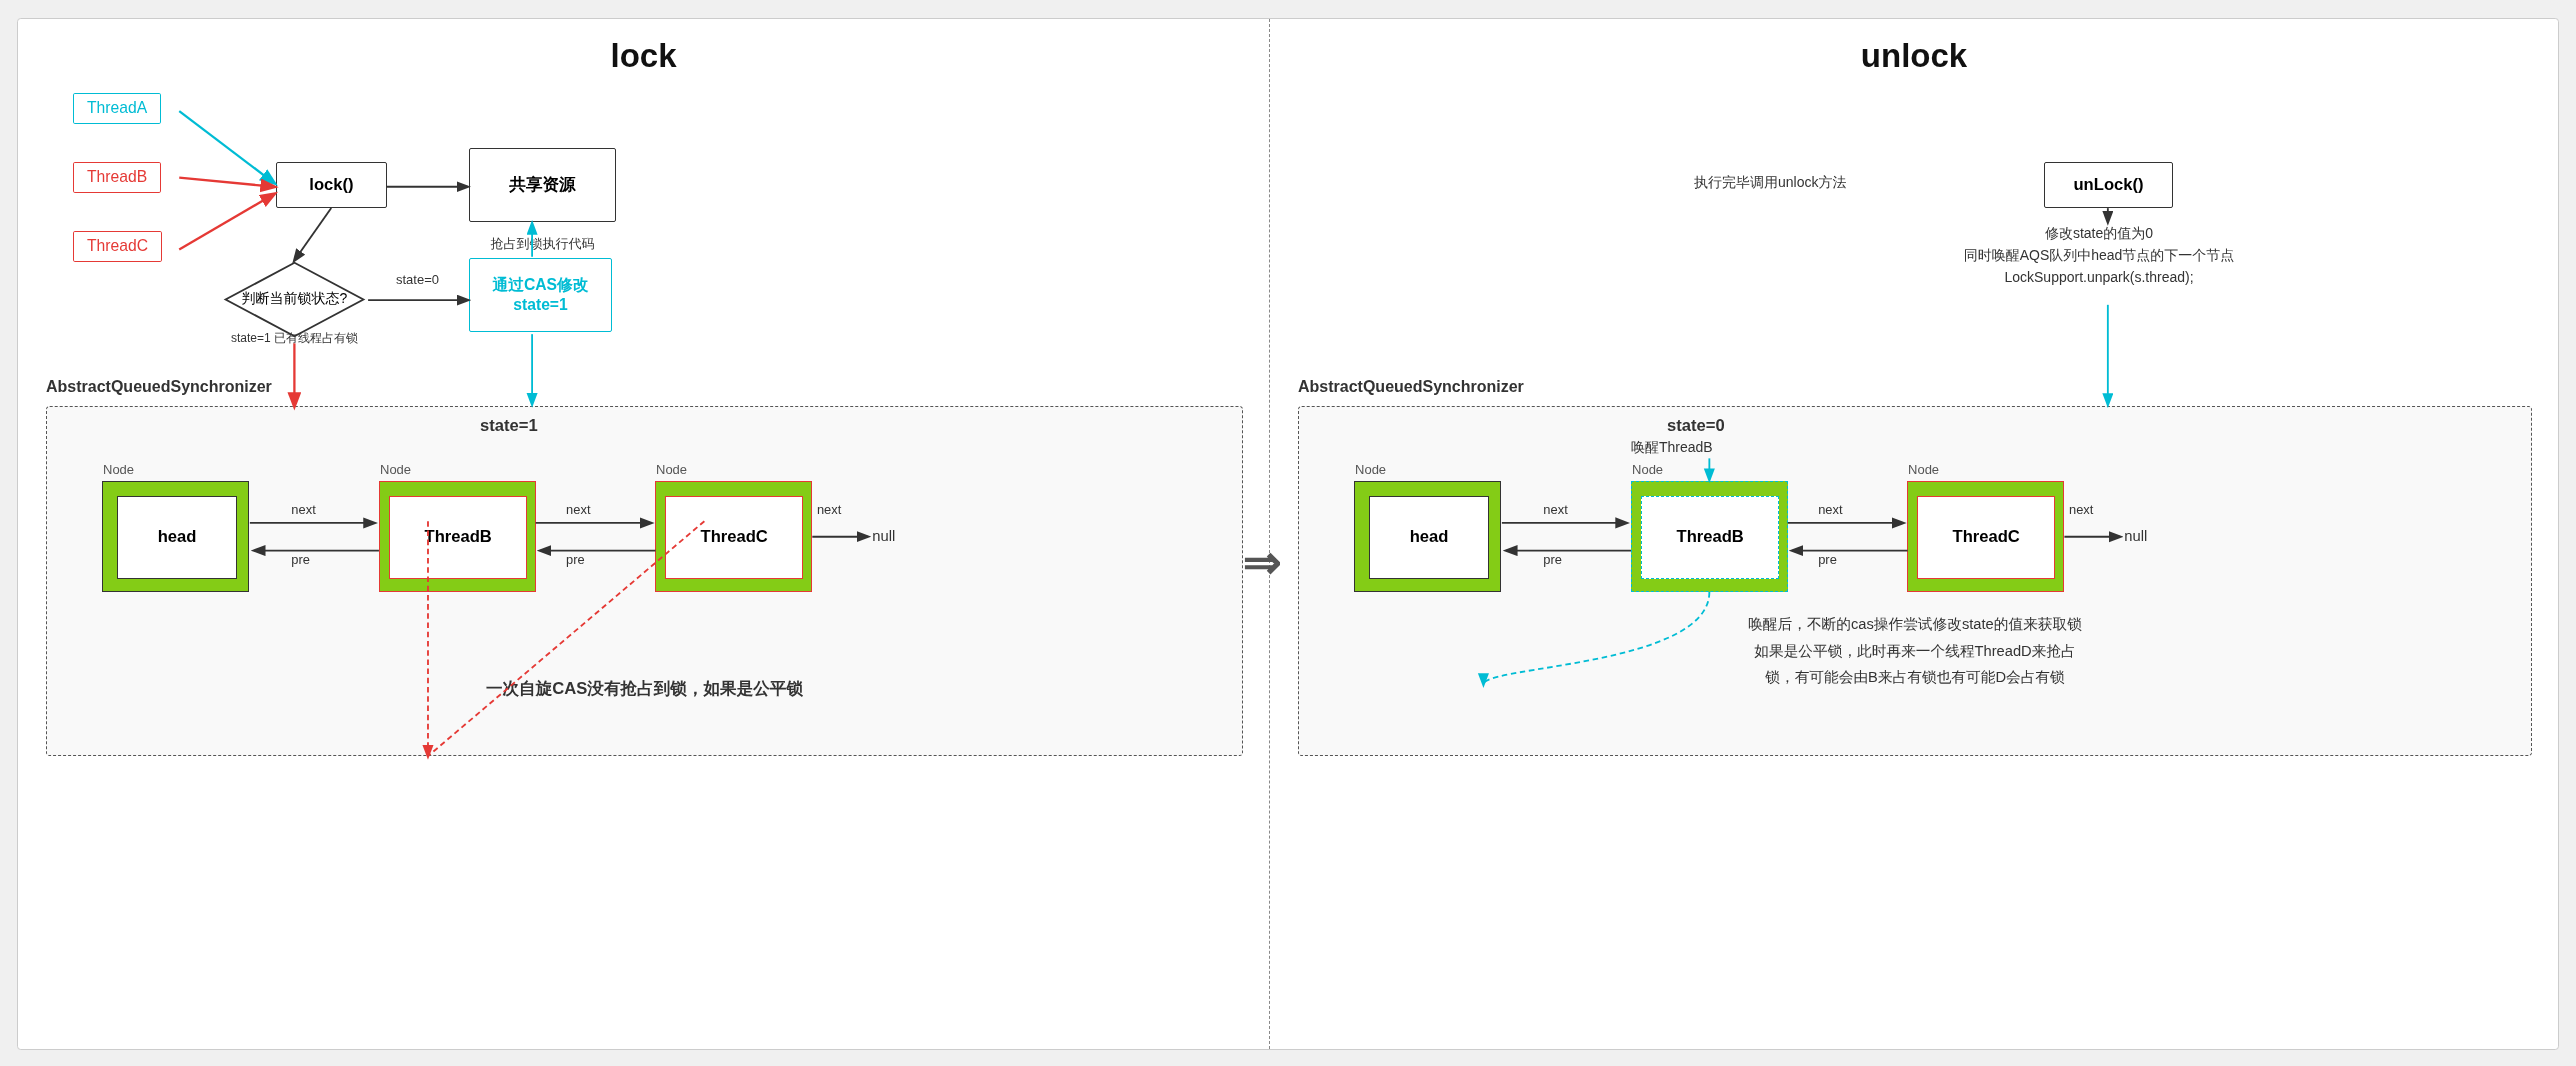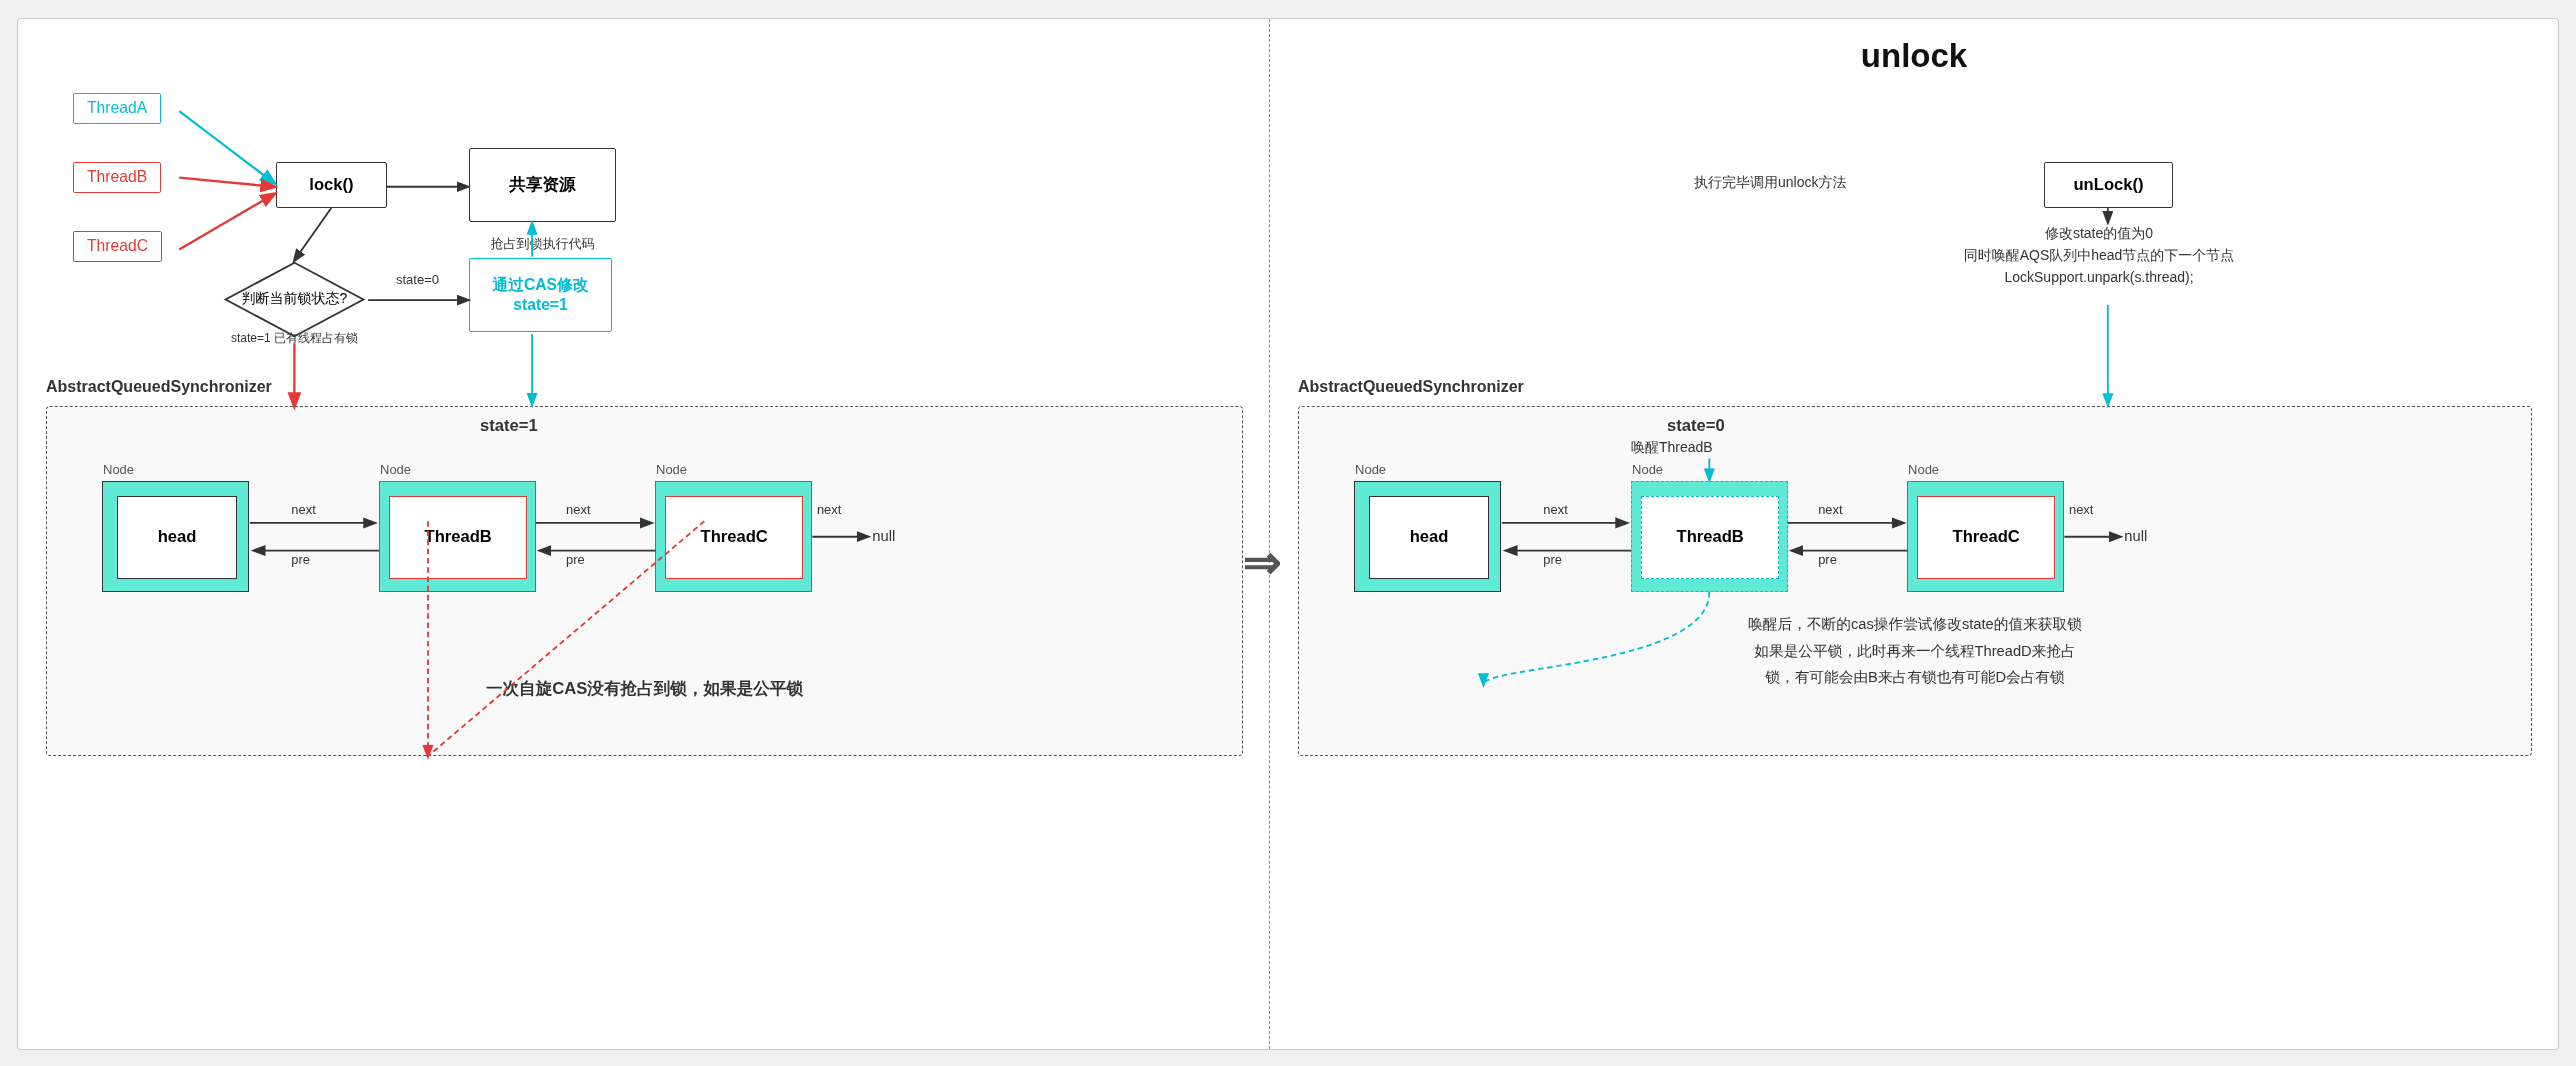--- a/index.html
+++ b/index.html
@@ -108,21 +108,21 @@
       position: absolute;
       font-size: 16.6px;
       font-weight: bold;
       color: #333;
     }
 
     
     .node-container {
       position: absolute;
       border: 1.8px solid #333;
-      background: #5eead4;
+      background: #84cc16;
       padding: 0;
     }
     .node-label {
       position: absolute;
       font-size: 13px;
       color: #555;
     }
     .node-inner {
       position: absolute;
       border: 1.8px solid #333;
@@ -158,20 +158,21 @@
       font-weight: bold;
       font-size: 16.6px;
     }
   </style>
 </head>
 <body>
 
 <div class="main-container">
 
   <div class="panel-lock">
+    <div class="panel-title">lock</div>
 
     <div class="thread-box thread-cyan" style="top:74px; left:55px; font-size:15.7px;">ThreadA</div>
 
     <div class="thread-box thread-red" style="top:143px; left:55px; font-size:15.7px;">ThreadB</div>
 
     <div class="thread-box thread-red" style="top:212px; left:55px; font-size:15.7px;">ThreadC</div>
 
     <div class="flow-box" style="top:143px; left:258px; width:111px; height:46px; font-size:16.6px;">lock()</div>
 
     <div class="flow-box" style="top:129px; left:451px; width:147px; height:74px; font-size:16.6px;">共享资源</div>

